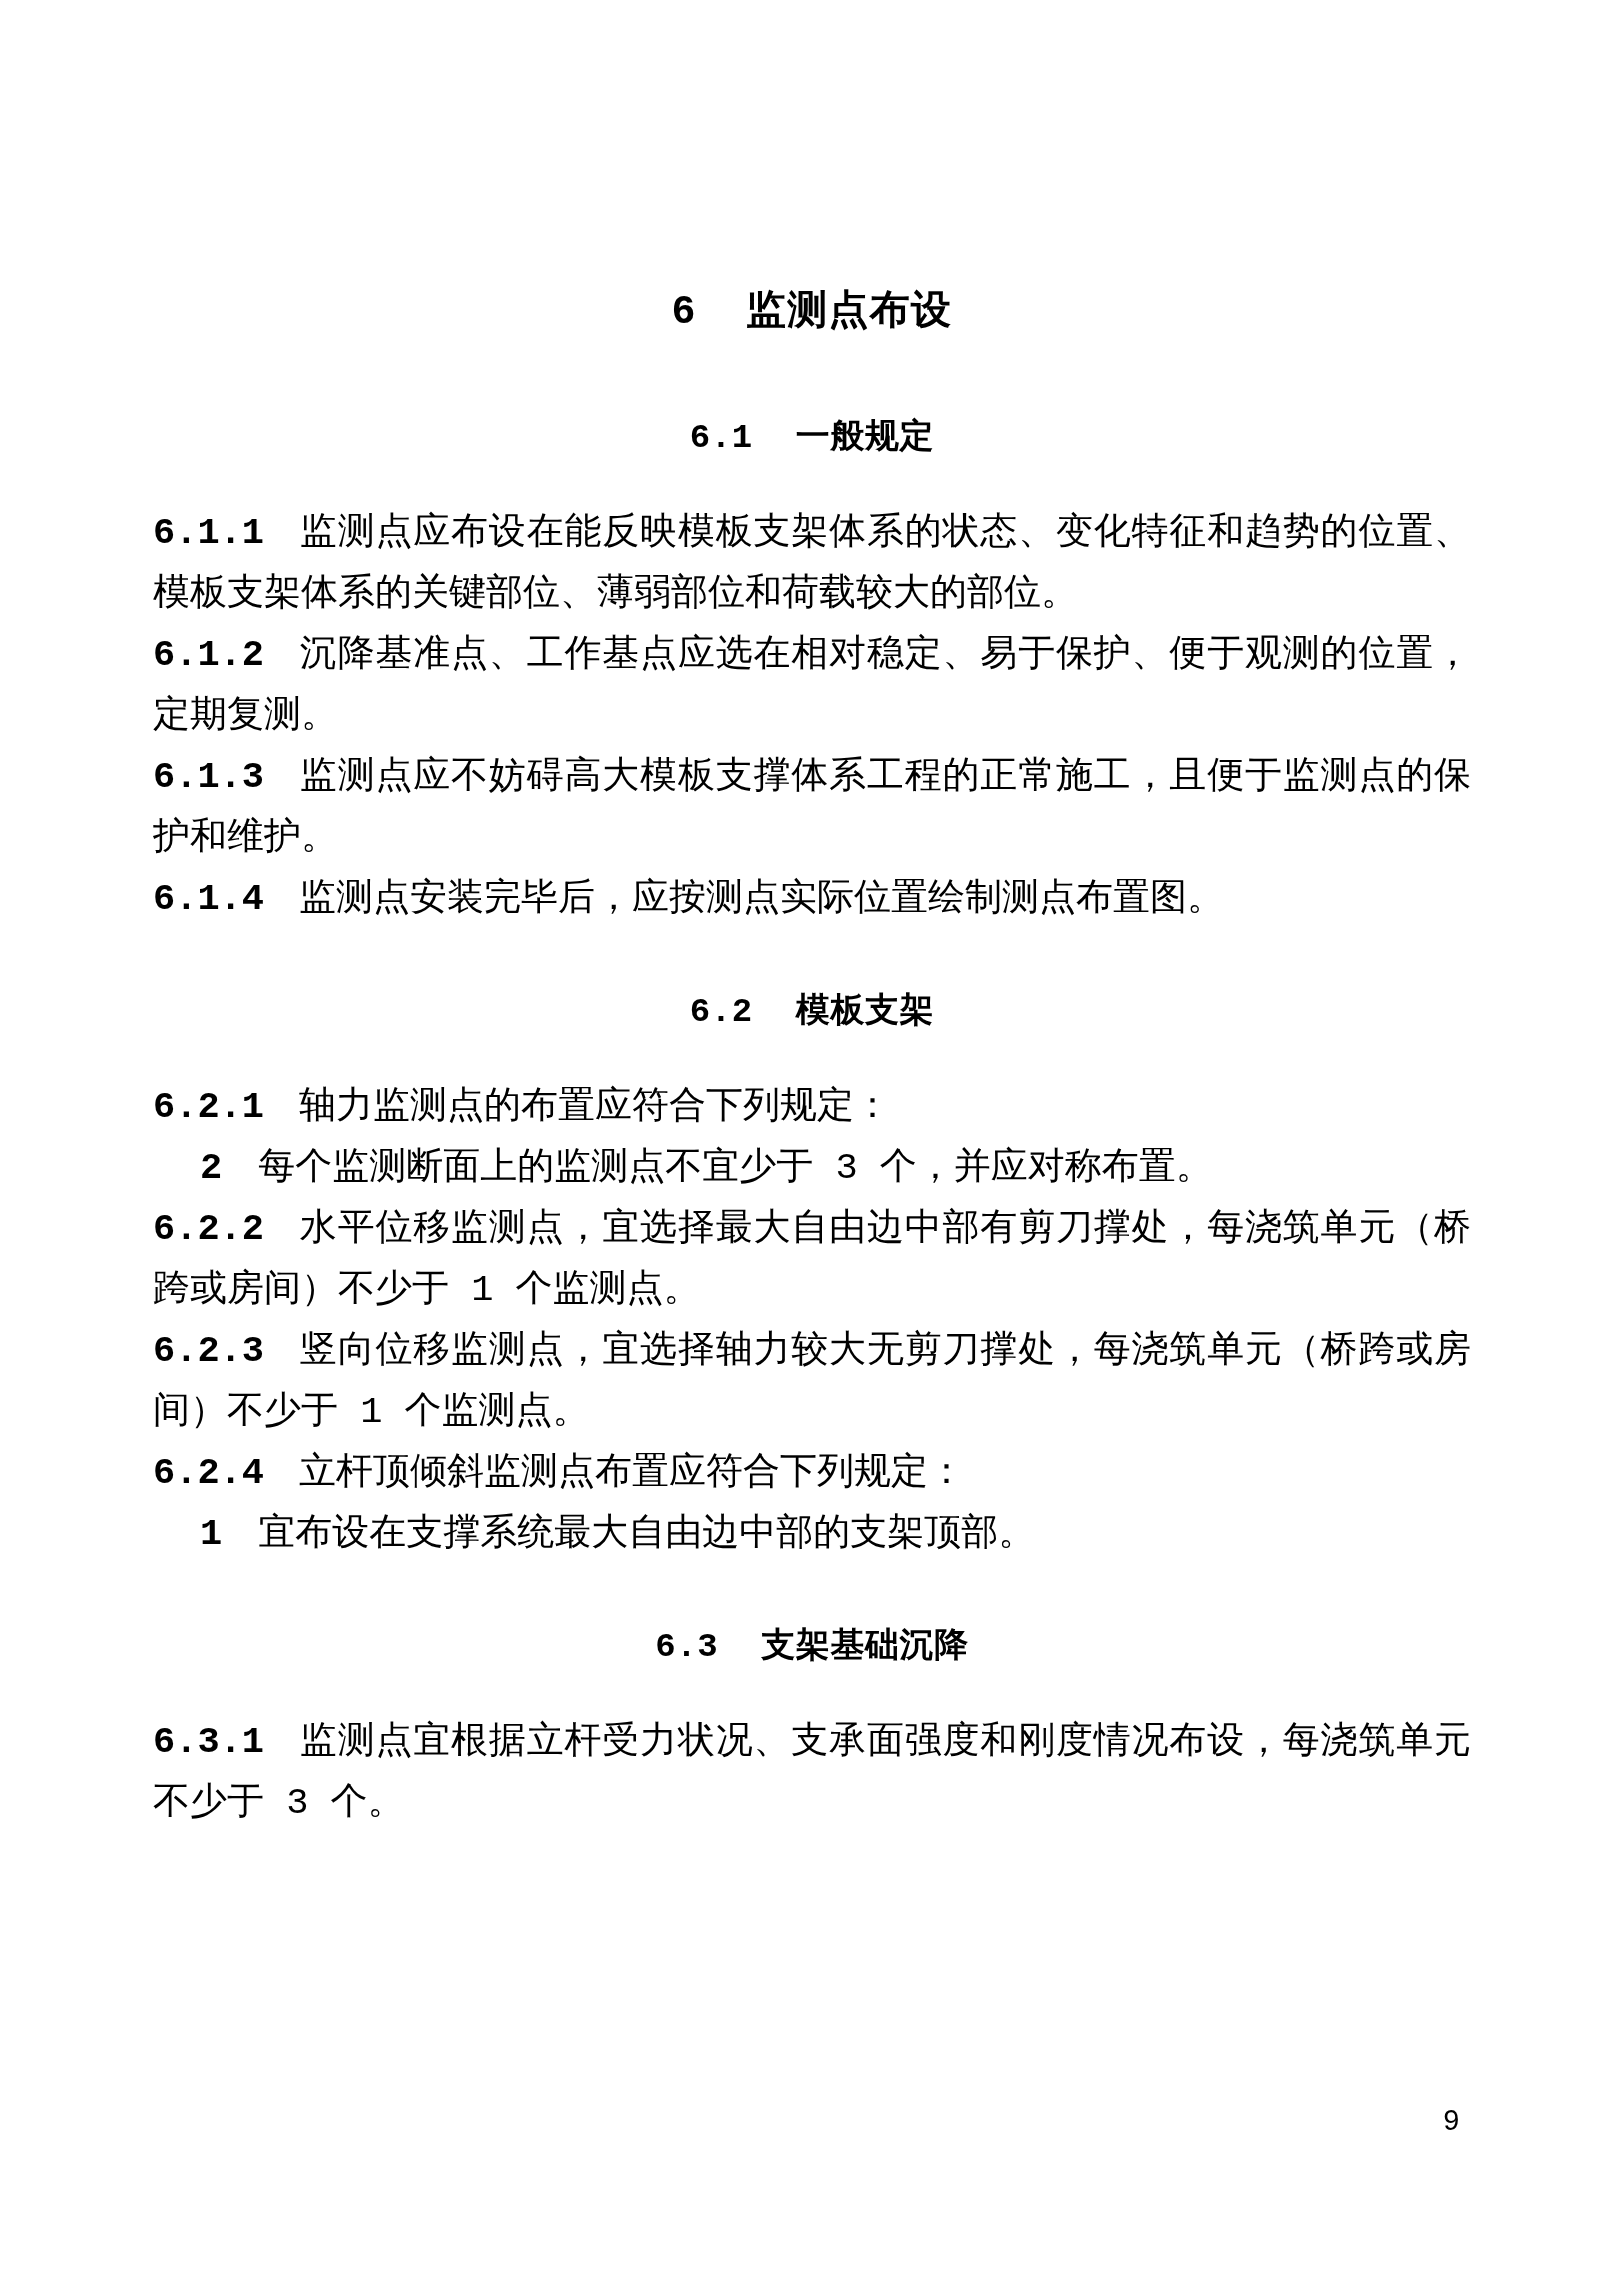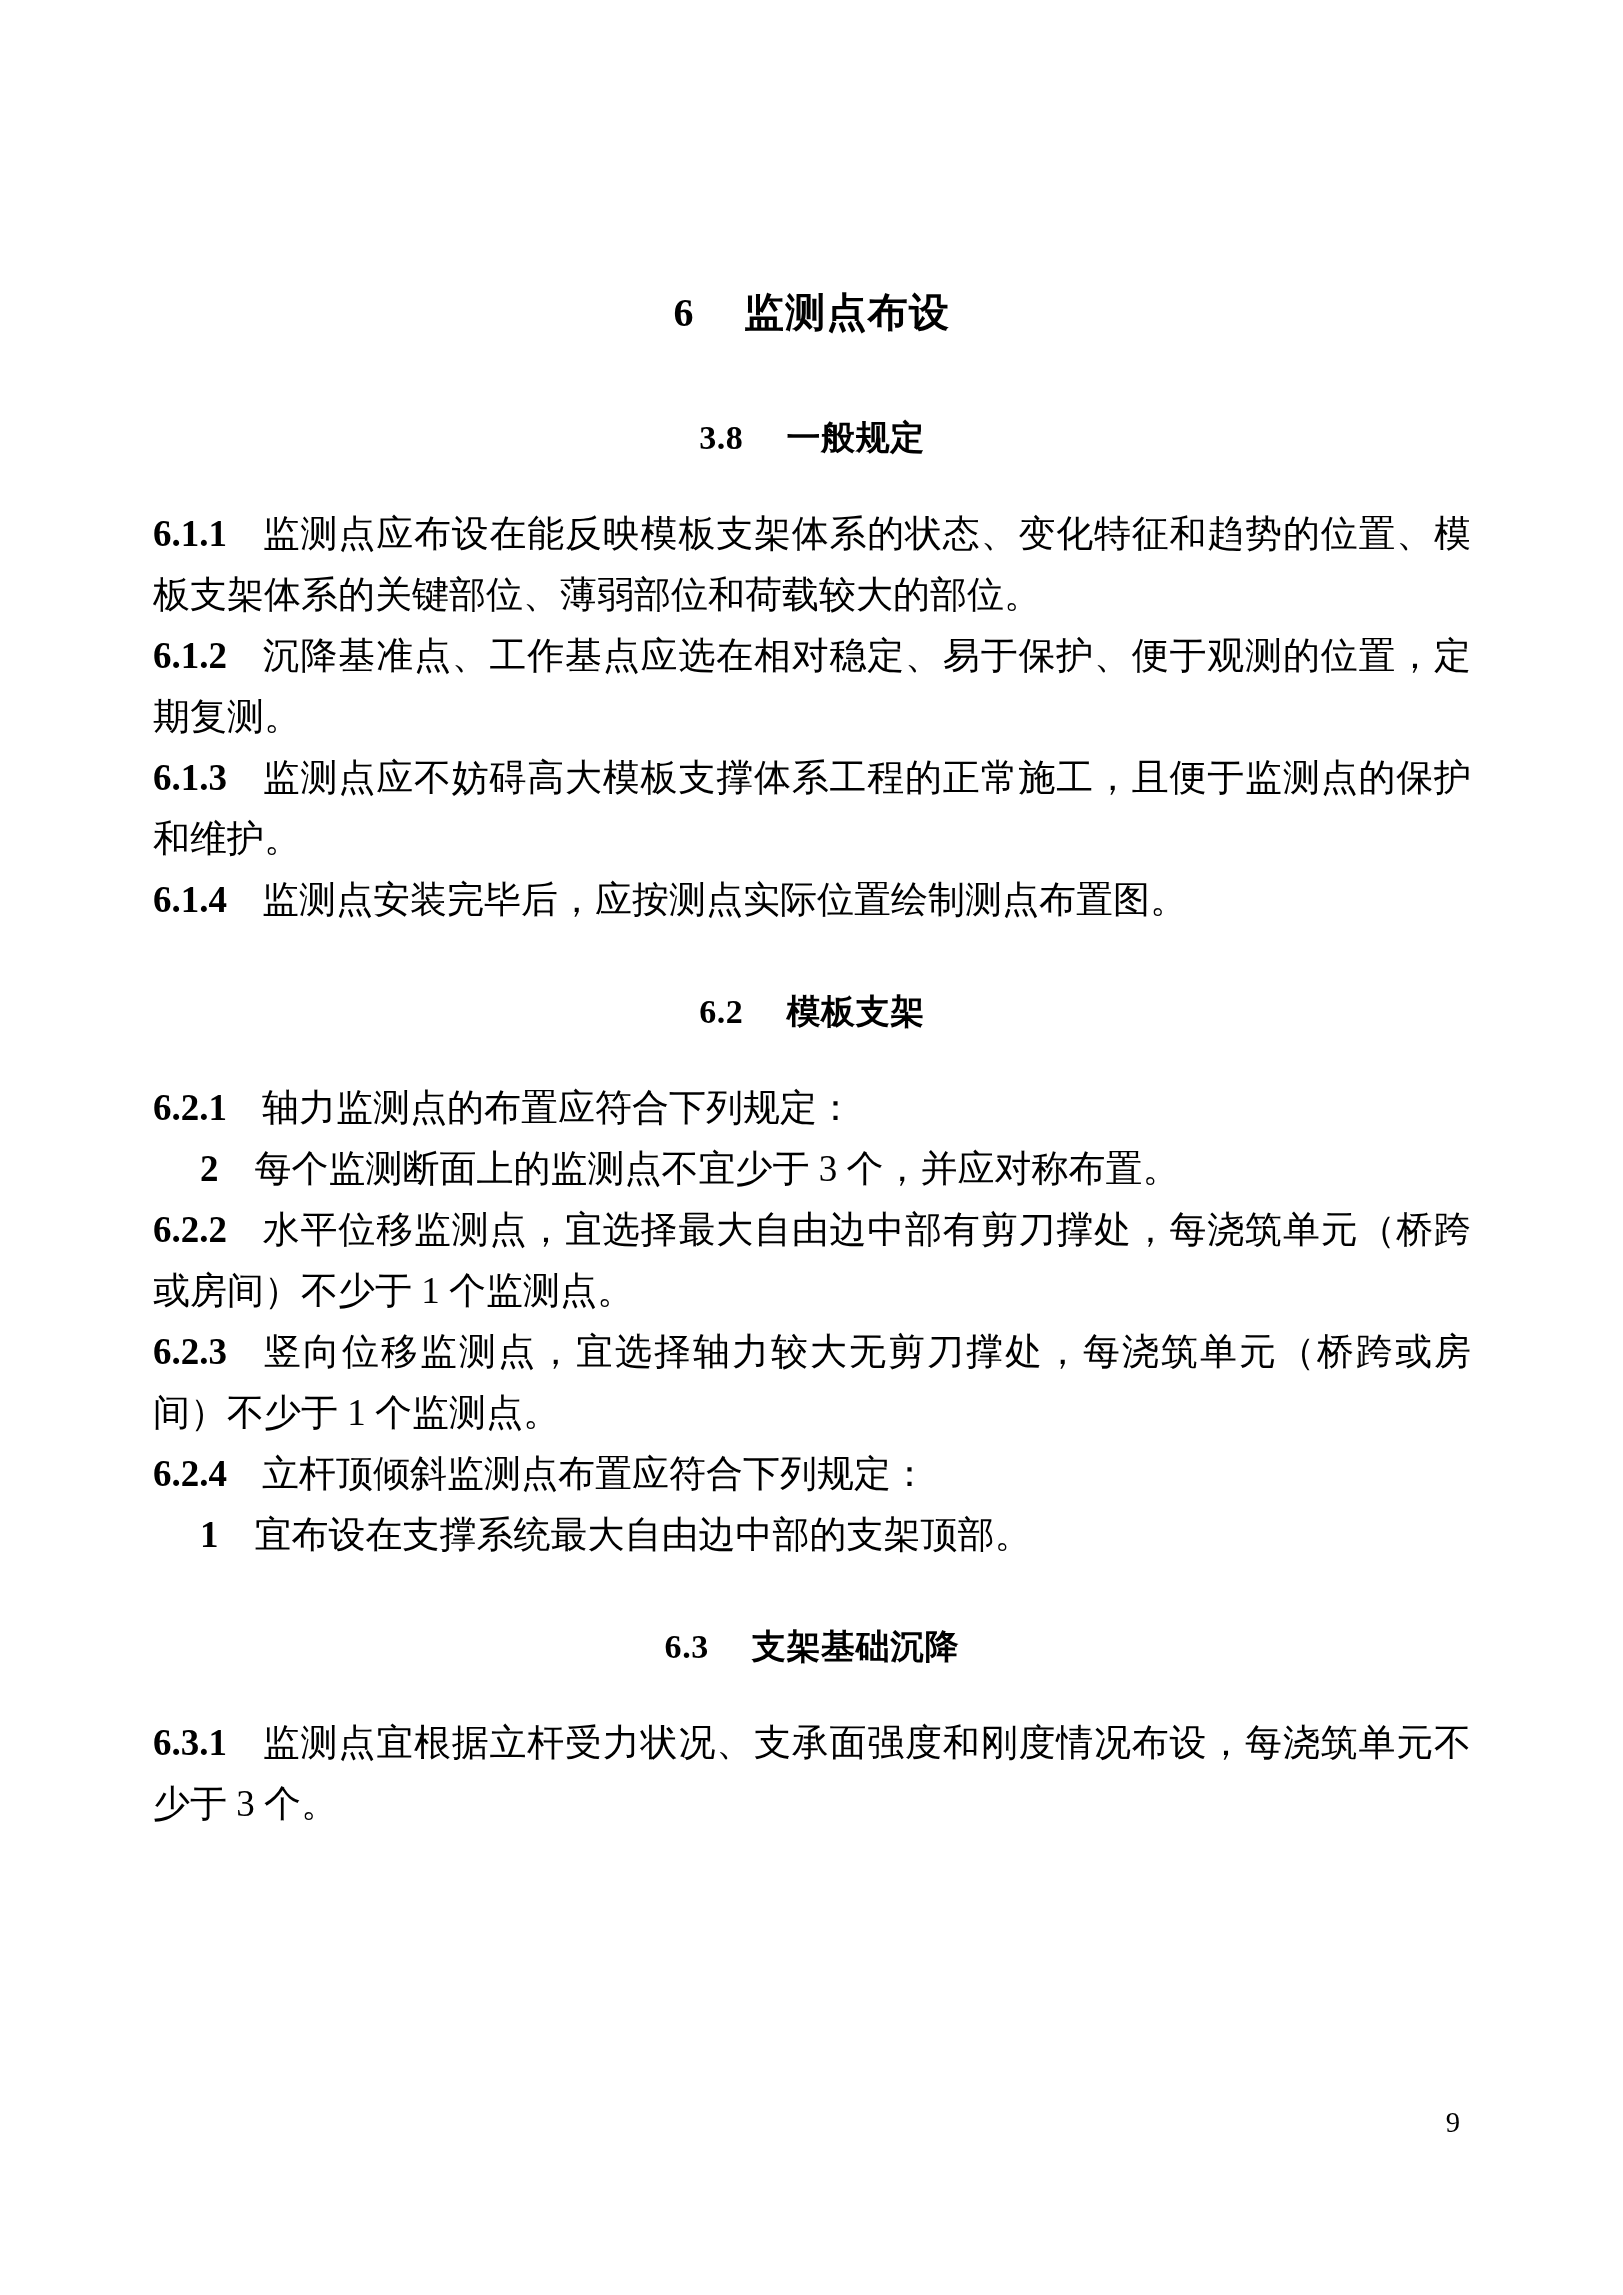--- a/index.html
+++ b/index.html
@@ -9,20 +9,21 @@
     height: 2295px;
     font-family: "Liberation Serif", "DejaVu Serif", serif;
     color: #000000;
   }
   .page {
     position: relative;
     width: 1624px;
     height: 2295px;
     background: #ffffff;
     overflow: hidden;
+    font-family: Liberation Mono, monospace;
   }
   .content { padding: 289px 153px 0 153px; }
 
   h1.chapter {
     font-size: 40px;
     font-weight: 700;
     line-height: 1.2;
     text-align: center;
     margin-bottom: 81px;
     letter-spacing: 1.3px;
@@ -61,21 +62,21 @@
   }
 </style>
 </head>
 <body>
 
 <div class="page">
   <div class="content">
 
     <h1 class="chapter"><span class="num">6</span><span class="t">监测点布设</span></h1>
 
-    <h2 class="section"><span class="num">3.8</span><span class="t">一般规定</span></h2>
+    <h2 class="section"><span class="num">6.1</span><span class="t">一般规定</span></h2>
     <div class="clauses">
       <p class="clause"><span class="cnum">6.1.1</span><span class="ctext">监测点应布设在能反映模板支架体系的状态、变化特征和趋势的位置、模板支架体系的关键部位、薄弱部位和荷载较大的部位。</span></p>
       <p class="clause"><span class="cnum">6.1.2</span><span class="ctext">沉降基准点、工作基点应选在相对稳定、易于保护、便于观测的位置，定期复测。</span></p>
       <p class="clause"><span class="cnum">6.1.3</span><span class="ctext">监测点应不妨碍高大模板支撑体系工程的正常施工，且便于监测点的保护和维护。</span></p>
       <p class="clause"><span class="cnum">6.1.4</span><span class="ctext">监测点安装完毕后，应按测点实际位置绘制测点布置图。</span></p>
     </div>
 
     <h2 class="section"><span class="num">6.2</span><span class="t">模板支架</span></h2>
     <div class="clauses">
       <p class="clause"><span class="cnum">6.2.1</span><span class="ctext">轴力监测点的布置应符合下列规定：</span></p>

